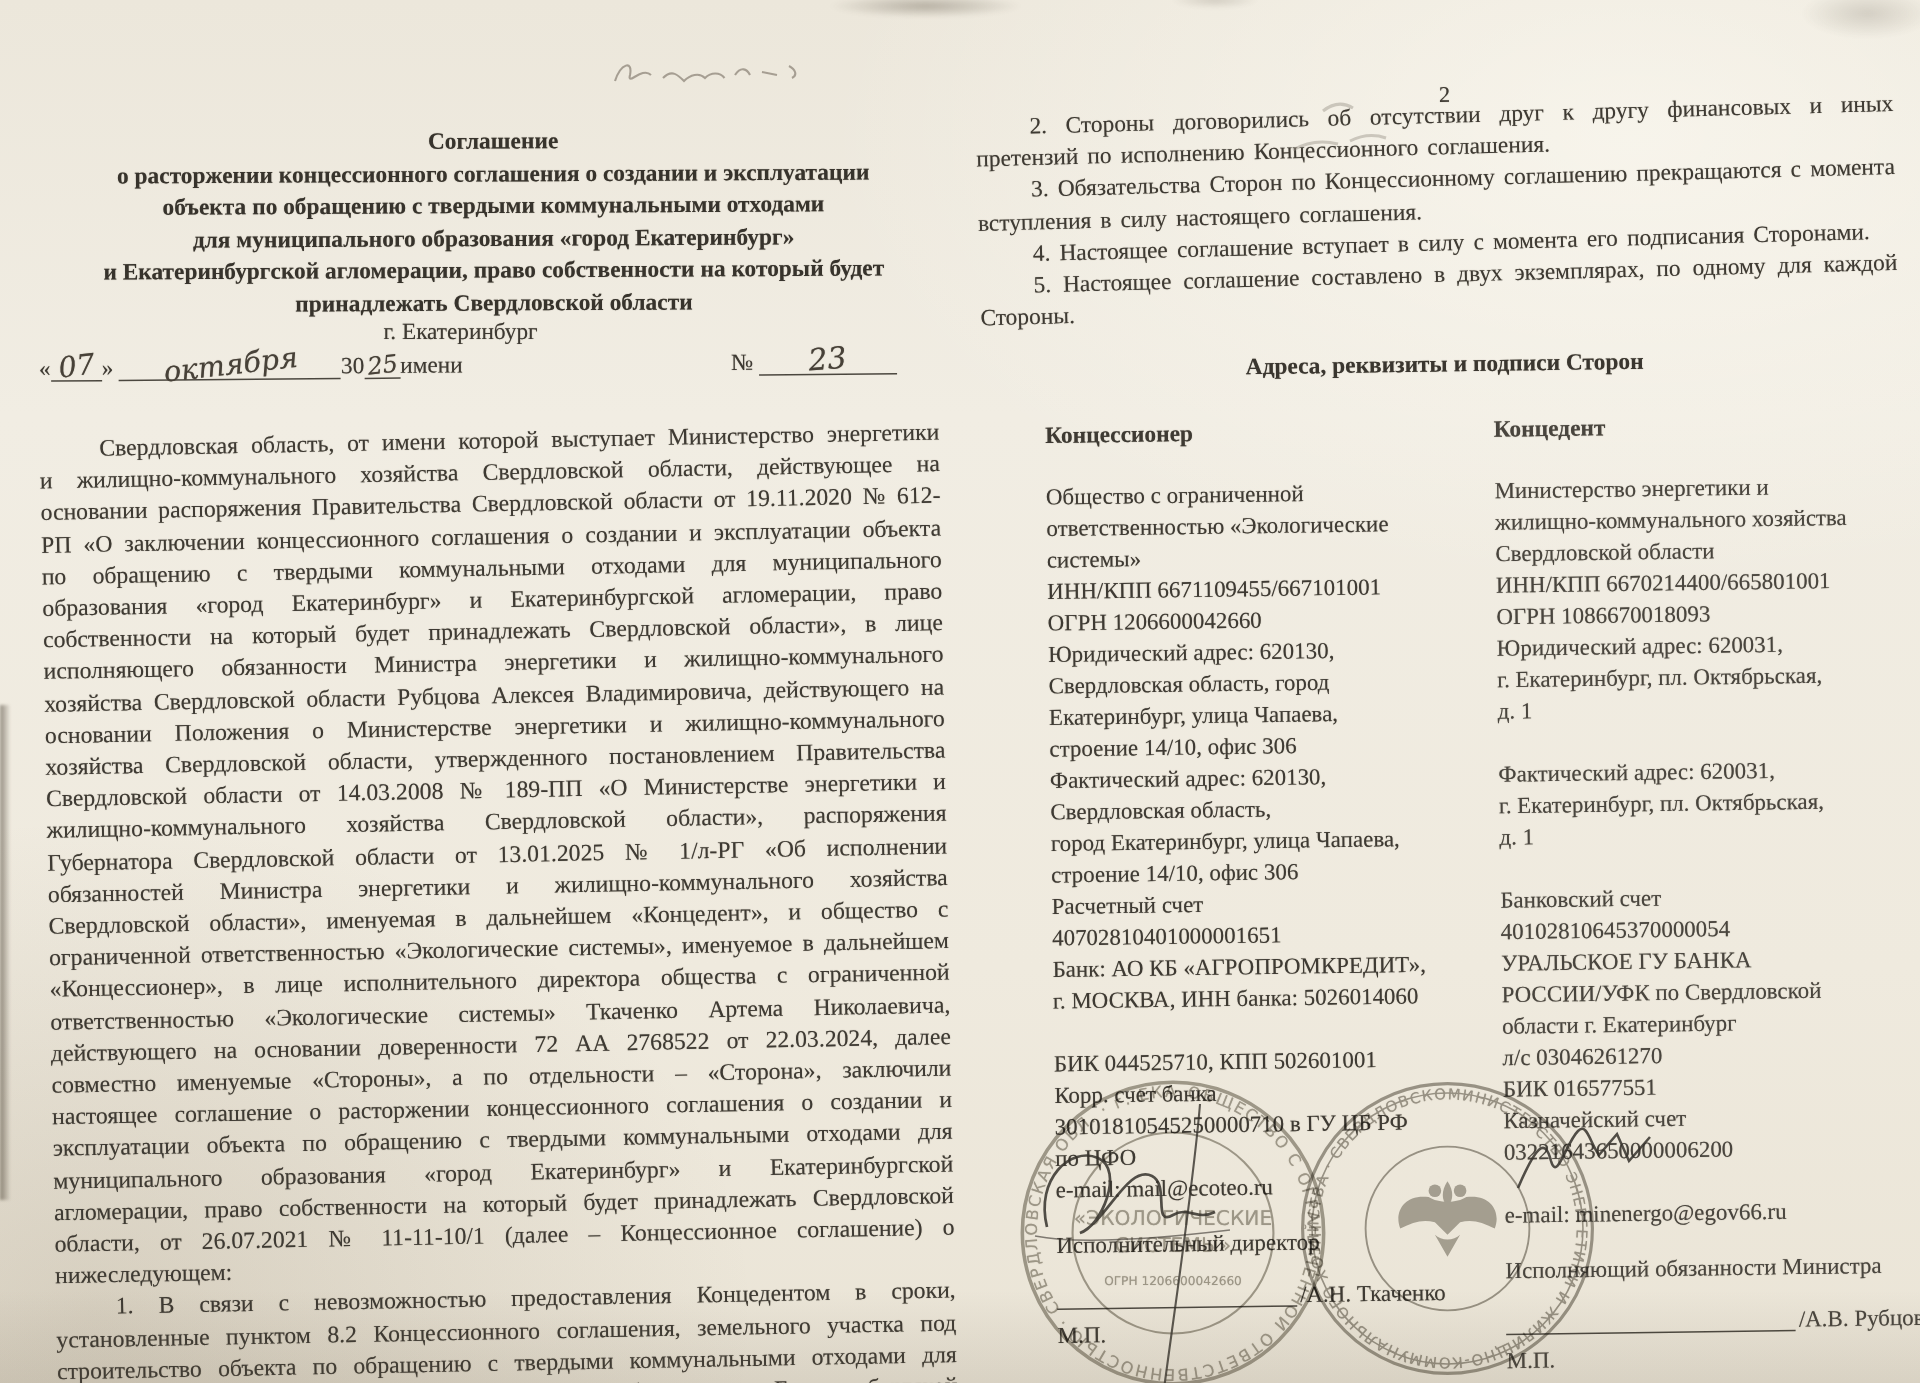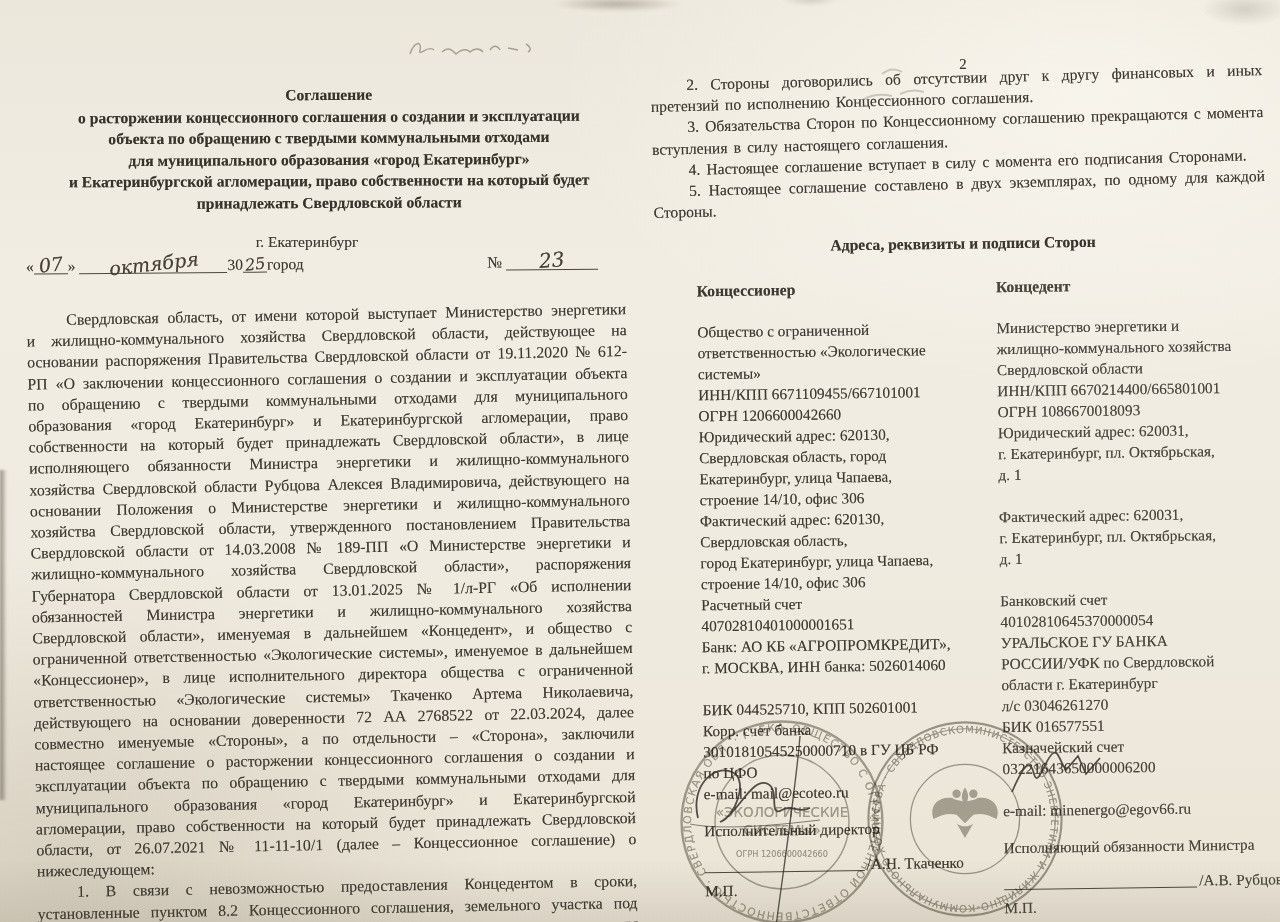--- a/index.html
+++ b/index.html
@@ -13,21 +13,21 @@
     color:#3e3a33;
   }
   .page{position:absolute;}
   #page1{left:26px;top:18px;width:606px;}
   #page2{left:652px;top:26px;width:622px;}
   .doc-text{text-shadow:0 0 0.6px rgba(70,62,48,0.55);}
   .title{
     margin-top:66px;text-align:center;font-weight:bold;font-size:15.6px;line-height:21.5px;
     color:#37332c;transform:rotate(-0.3deg);white-space:pre-line;
   }
-  .city{ text-align:center;font-size:15.5px;margin-top:20px;transform:translateX(-22px); }
+  .city{ text-align:center;font-size:15.5px;margin-top:0;transform:translateX(-22px); }
   .date-row{
     display:flex;justify-content:space-between;align-items:flex-end;
     margin-top:4px;font-size:15.5px;transform:rotate(-0.5deg);
   }
   .blank{display:inline-block;border-bottom:1px solid #4b473f;text-align:center;line-height:14px;}
   .b-month{min-width:148px;} .b-year{min-width:24px;} .b-num{min-width:92px;}
   .hand{
     font-family:"DejaVu Serif", serif;font-style:italic;color:#474138;
     display:inline-block;transform:rotate(-6deg);font-size:19px;line-height:12px;
   }
@@ -75,21 +75,21 @@
 объекта по обращению с твердыми коммунальными отходами
 для муниципального образования «город Екатеринбург»
 и Екатеринбургской агломерации, право собственности на который будет
 принадлежать Свердловской области</div>
 
   <div class="city">г. Екатеринбург</div>
 
   <div class="date-row">
     <span>
       <span>«</span><span class="blank" style="min-width:34px;"><span class="hand">07</span></span><span>»</span>
-      <span class="blank b-month"><span class="hand">октября</span></span><span>30</span><span class="blank b-year"><span class="hand" style="font-size:16px">25</span></span><span>город</span>
+      <span class="blank b-month"><span class="hand">октября</span></span><span>30</span><span class="blank b-year"><span class="hand" style="font-size:16px">25</span></span><span>имени</span>
     </span>
     <span style="margin-right:34px;">
       <span>№</span>
       <span class="blank b-num"><span class="hand hand-num">23</span></span>
     </span>
   </div>
 
   <div class="bodytext">
     <p>Свердловская область, от имени которой выступает Министерство энергетики и жилищно-коммунального хозяйства Свердловской области, действующее на основании распоряжения Правительства Свердловской области от 19.11.2020 № 612-РП «О заключении концессионного соглашения о создании и эксплуатации объекта по обращению с твердыми коммунальными отходами для муниципального образования «город Екатеринбург» и Екатеринбургской агломерации, право собственности на который будет принадлежать Свердловской области», в лице исполняющего обязанности Министра энергетики и жилищно-коммунального хозяйства Свердловской области Рубцова Алексея Владимировича, действующего на основании Положения о Министерстве энергетики и жилищно-коммунального хозяйства Свердловской области, утвержденного постановлением Правительства Свердловской области от 14.03.2008 № 189-ПП «О Министерстве энергетики и жилищно-коммунального хозяйства Свердловской области», распоряжения Губернатора Свердловской области от 13.01.2025 № 1/л-РГ «Об исполнении обязанностей Министра энергетики и жилищно-коммунального хозяйства Свердловской области», именуемая в дальнейшем «Концедент», и общество с ограниченной ответственностью «Экологические системы», именуемое в дальнейшем «Концессионер», в лице исполнительного директора общества с ограниченной ответственностью «Экологические системы» Ткаченко Артема Николаевича, действующего на основании доверенности 72 АА 2768522 от 22.03.2024, далее совместно именуемые «Стороны», а по отдельности – «Сторона», заключили настоящее соглашение о расторжении концессионного соглашения о создании и эксплуатации объекта по обращению с твердыми коммунальными отходами для муниципального образования «город Екатеринбург» и Екатеринбургской агломерации, право собственности на который будет принадлежать Свердловской области, от 26.07.2021 № 11-11-10/1 (далее – Концессионное соглашение) о нижеследующем:</p>
     <p>1. В связи с невозможностью предоставления Концедентом в сроки, установленные пунктом 8.2 Концессионного соглашения, земельного участка под строительство объекта по обращению с твердыми коммунальными отходами для муниципального образования «город Екатеринбург» и Екатеринбургской агломерации, соответствующего требованиям приложения № 10 к Концессионному соглашению, в аренду Концессионеру, Стороны приняли решение о расторжении Концессионного соглашения.</p>

